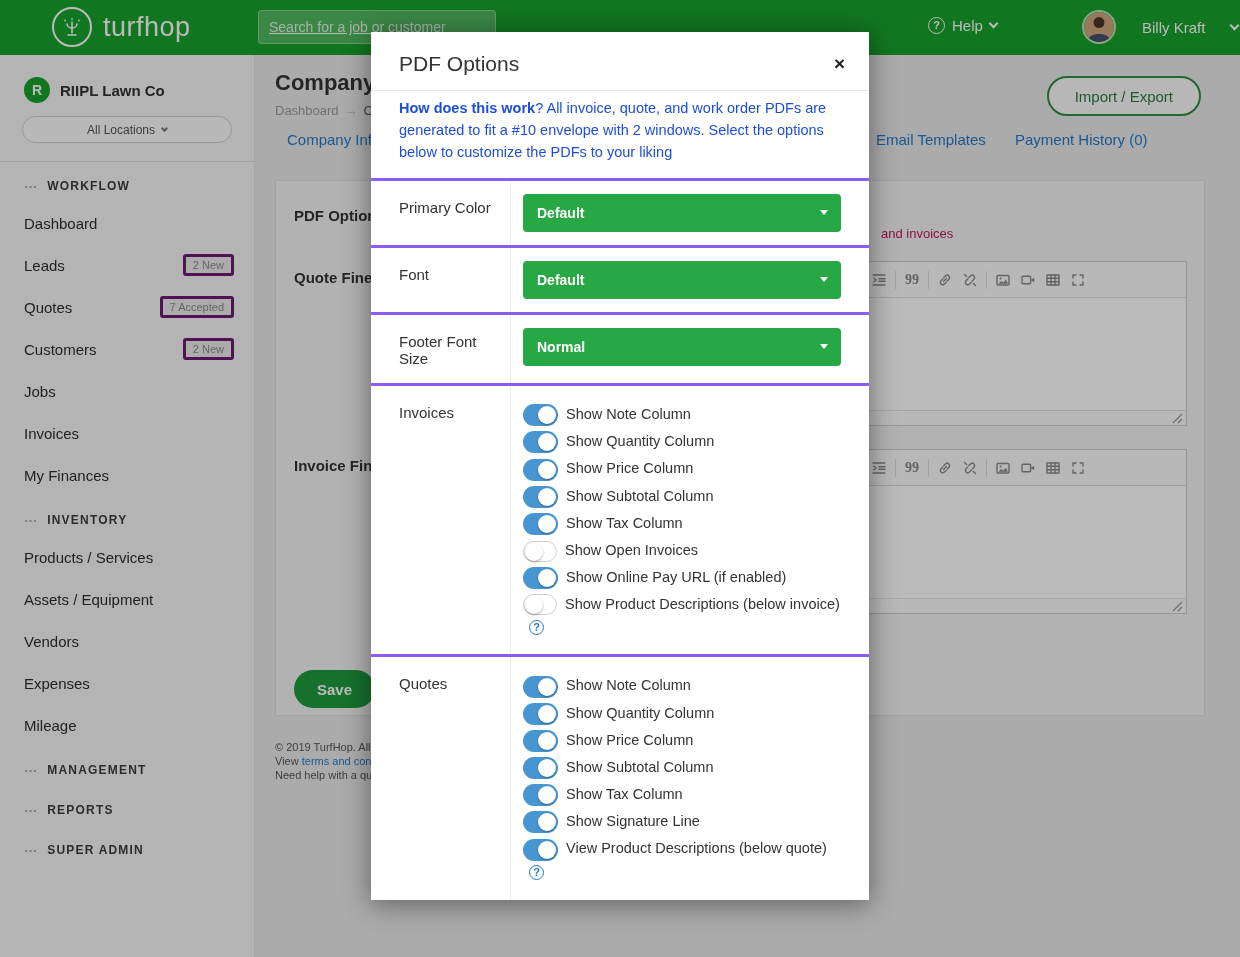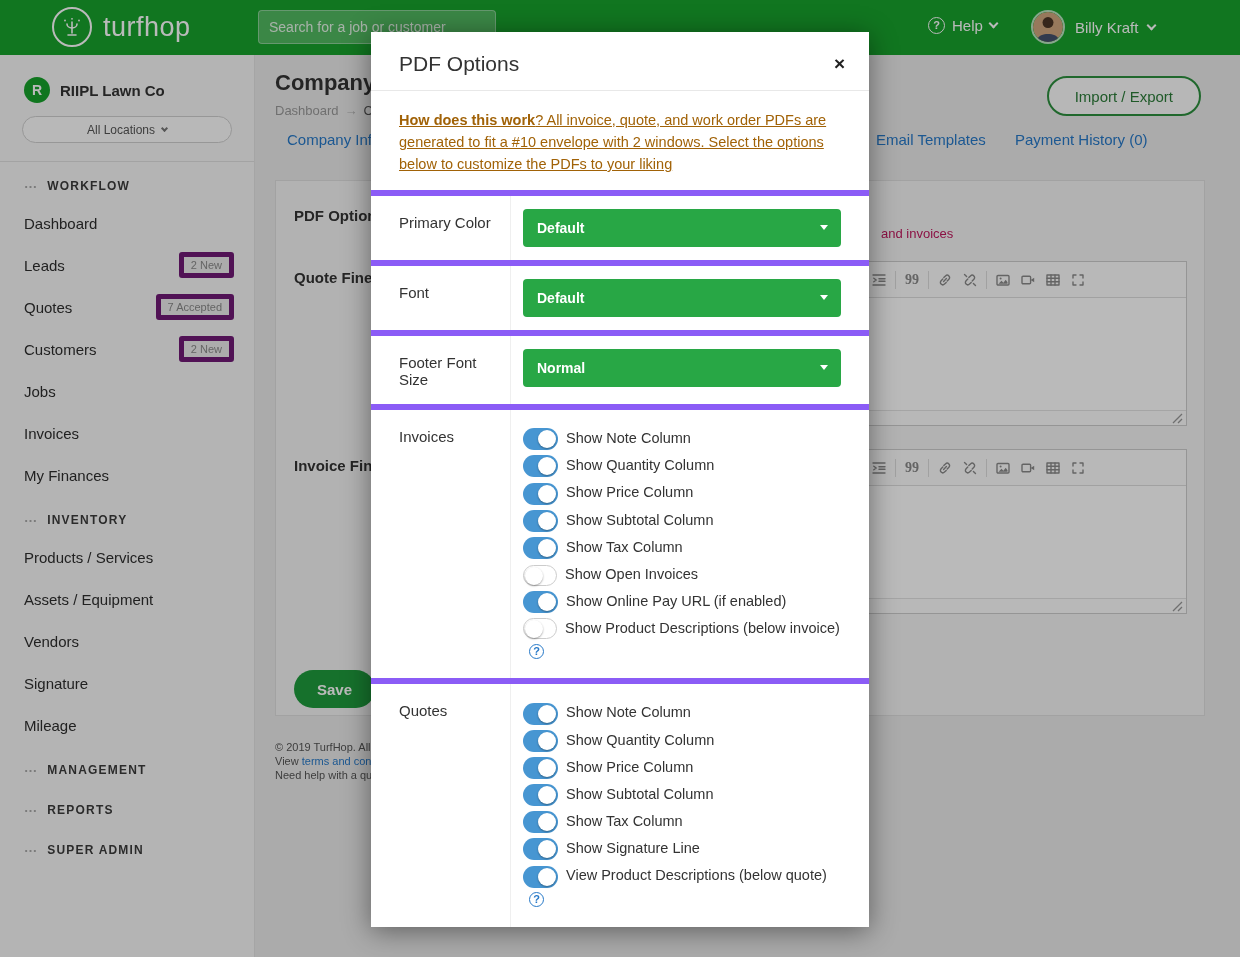--- a/index.html
+++ b/index.html
@@ -10,41 +10,41 @@
     font-family:"Liberation Sans", sans-serif;
     color:#333;
   }
   
   .topbar { position:absolute; top:0; left:0; width:1240px; height:55px; background:#18a22d; z-index:1; }
   .brand { position:absolute; left:52px; top:7px; display:flex; align-items:center; gap:11px; color:#fff; }
   .brand-logo { width:40px; height:40px; border:2px solid #fff; border-radius:50%; display:flex; align-items:center; justify-content:center; }
   .brand-name { font-size:27px; letter-spacing:.5px; }
   .search-input { position:absolute; left:258px; top:10px; width:238px; height:34px;
     background:rgba(255,255,255,.25); border:1px solid rgba(255,255,255,.35); border-radius:4px;
-    padding:0 10px; color:#fff; font-size:14px; font-family:inherit; outline:none; }
+    padding:0 10px; color:#fff; font-size:14px; font-family:inherit; outline:none;text-decoration:underline; }
   .search-input::placeholder { color:rgba(255,255,255,.85); }
   .help-menu { position:absolute; left:928px; top:17px; display:flex; align-items:center; gap:7px; color:#fff; font-size:15px; cursor:pointer; }
   .qmark { width:17px; height:17px; border:1.5px solid #fff; border-radius:50%; font-size:11px; line-height:14px; text-align:center; font-weight:bold; }
   .chev { display:inline-block; width:7px; height:7px; border-right:2px solid currentColor; border-bottom:2px solid currentColor; transform:rotate(45deg); margin-top:-4px; }
-  .user-menu { position:absolute; left:1031px; top:10px; display:flex; align-items:center; gap:10px; color:#fff; font-size:15px; cursor:pointer; }
+  .user-menu { position:absolute; left:1082px; top:10px; display:flex; align-items:center; gap:26px; color:#fff; font-size:15px; cursor:pointer; }
   .avatar { width:34px; height:34px; border-radius:50%; overflow:hidden; display:block; border:2px solid rgba(255,255,255,.7); }
   
   .sidebar { position:absolute; top:55px; left:0; width:255px; bottom:0; background:#f7f7f7; border-right:1px solid #e2e2e2; z-index:1; }
   .company { display:flex; align-items:center; gap:10px; padding:22px 20px 0 24px; height:48px; }
   .company-logo { width:26px; height:26px; border-radius:50%; background:#17a22b; color:#fff; font-weight:bold; font-size:14px; display:flex; align-items:center; justify-content:center; flex:none; }
   .company-name { font-size:15px; font-weight:bold; color:#333; }
   .loc-pill { margin:13px 22px 0; height:27px; background:#fdfdfd; border:1px solid #cfcfcf; border-radius:14px;
     display:flex; align-items:center; justify-content:center; gap:7px; font-size:12px; color:#555; cursor:pointer; }
   .loc-pill .chev { width:5px; height:5px; color:#777; margin-top:-2px; }
   .side-divider { height:1px; background:#e0e0e0; margin-top:18px; }
   .nav-section { display:flex; align-items:center; gap:9px; padding:14px 0 6px 24px; height:40px;
     font-size:12px; font-weight:bold; letter-spacing:1.2px; color:#3c3c3c; }
   .dash-icon { color:#a9a9a9; font-size:13px; }
   .nav-item { height:42px; display:flex; align-items:center; padding:0 20px 0 24px; font-size:15px; color:#2e2e2e; cursor:pointer; }
-  .nav-badge { margin-left:auto; background:#ececec; border:5px solid #701a75; border-radius:3px; font-size:11px; color:#8a8a8a; padding:2px 7px; }
+  .nav-badge { margin-left:auto; background:#ececec; border:3px solid #701a75; border-radius:3px; font-size:11px; color:#8a8a8a; padding:2px 7px; }
   
   .main { position:absolute; left:255px; top:55px; right:0; bottom:0; z-index:1; }
   .page-title { position:absolute; left:20px; top:15px; font-size:22px; font-weight:bold; color:#333; }
   .breadcrumb { position:absolute; left:20px; top:48px; font-size:13px; color:#999; }
   .crumb-arrow { color:#b0b0b0; padding:0 6px; }
   .crumb2 { color:#555; }
   .import-btn { position:absolute; right:39px; top:21px; height:40px; padding:0 26px; border:2px solid #2d8f3e; border-radius:22px;
     color:#2c7c39; background:#fbfbfb; font-size:15px; display:flex; align-items:center; cursor:pointer; }
   .tabs { position:absolute; top:76px; left:0; right:0; height:26px; }
   .tab { position:absolute; font-size:15px; color:#2779c8; cursor:pointer; white-space:nowrap; }
@@ -71,22 +71,22 @@
   .save-btn { position:absolute; left:18px; top:489px; height:38px; padding:0 23px; background:#1f9c3d; color:#fff;
     border-radius:19px; font-size:15px; font-weight:bold; display:inline-flex; align-items:center; cursor:pointer; }
   .page-footer { position:absolute; left:20px; top:685px; font-size:11px; color:#555; line-height:14px; }
   .t-link { color:#2779c8; cursor:pointer; text-decoration:none; }
   
   .overlay { position:absolute; inset:0; background:rgba(0,0,0,.27); z-index:40; }
   .modal { position:absolute; left:371px; top:32px; width:498px; background:#fff; z-index:50; box-shadow:0 4px 26px rgba(0,0,0,.45); }
   .modal-header { position:relative; padding:20px 28px 14px; }
   .modal-title { font-size:21px; color:#333; }
   .modal-close { position:absolute; right:24px; top:24px; font-size:19px; font-weight:bold; color:#222; cursor:pointer; line-height:16px; }
-  .modal-intro { border-top:1px solid #e8e8e8; padding:18px 30px 15px 28px; font-size:14.5px; color:#a16207; line-height:22px;text-decoration:underline; }
-  .m-row { display:flex; border-top:6px solid #8b5cf6; }
+  .modal-intro { border-top:1px solid #e8e8e8; padding:6px 30px 15px 28px; font-size:14.5px; color:#1d4ed8; line-height:22px; }
+  .m-row { display:flex; border-top:3px solid #8b5cf6; }
   .m-label { width:140px; min-width:140px; padding:18px 10px 16px 28px; font-size:15px; color:#333; border-right:1px solid #efefef; }
   .m-control { flex:1; padding:13px 28px 13px 12px; }
   .green-select { height:38px; background:#28a745; border-radius:4px; display:flex; align-items:center; padding:0 14px;
     color:#fff; font-size:14px; font-weight:bold; position:relative; cursor:pointer; }
   .select-caret { position:absolute; right:13px; top:16px; width:0; height:0;
     border-left:4.5px solid transparent; border-right:4.5px solid transparent; border-top:5.5px solid #fff; }
   .tog-line { margin:4px 0; font-size:14.5px; color:#333; line-height:22px; }
   .toggle { display:inline-block; vertical-align:middle; width:35px; height:22px; border-radius:11px; position:relative; margin-right:8px; cursor:pointer; }
   .toggle.on { background:#4796d2; }
   .toggle.off { background:#fff; border:1px solid #ccc; width:34px; height:21px; }
@@ -176,21 +176,21 @@
       <div class="nav-item">
         <span class="nav-item-label">Products / Services</span>
       </div>
       <div class="nav-item">
         <span class="nav-item-label">Assets / Equipment</span>
       </div>
       <div class="nav-item">
         <span class="nav-item-label">Vendors</span>
       </div>
       <div class="nav-item">
-        <span class="nav-item-label">Signature</span>
+        <span class="nav-item-label">Expenses</span>
       </div>
       <div class="nav-item">
         <span class="nav-item-label">Mileage</span>
       </div>
       <div class="nav-section">
         <span class="dash-icon">⋯</span>
         <span class="nav-section-label">MANAGEMENT</span>
       </div>
       <div class="nav-section">
         <span class="dash-icon">⋯</span>

